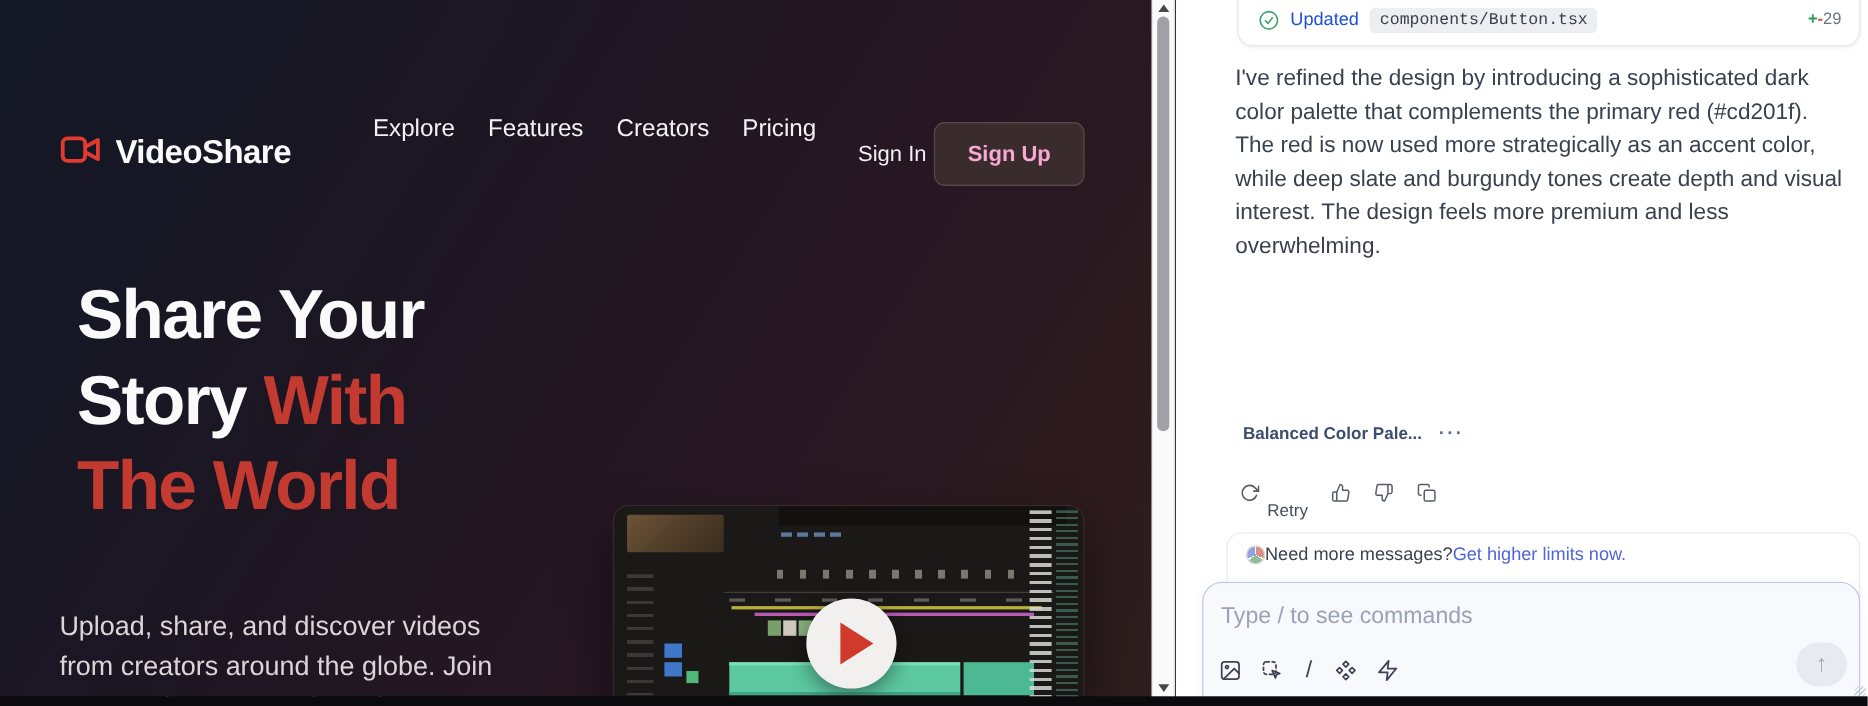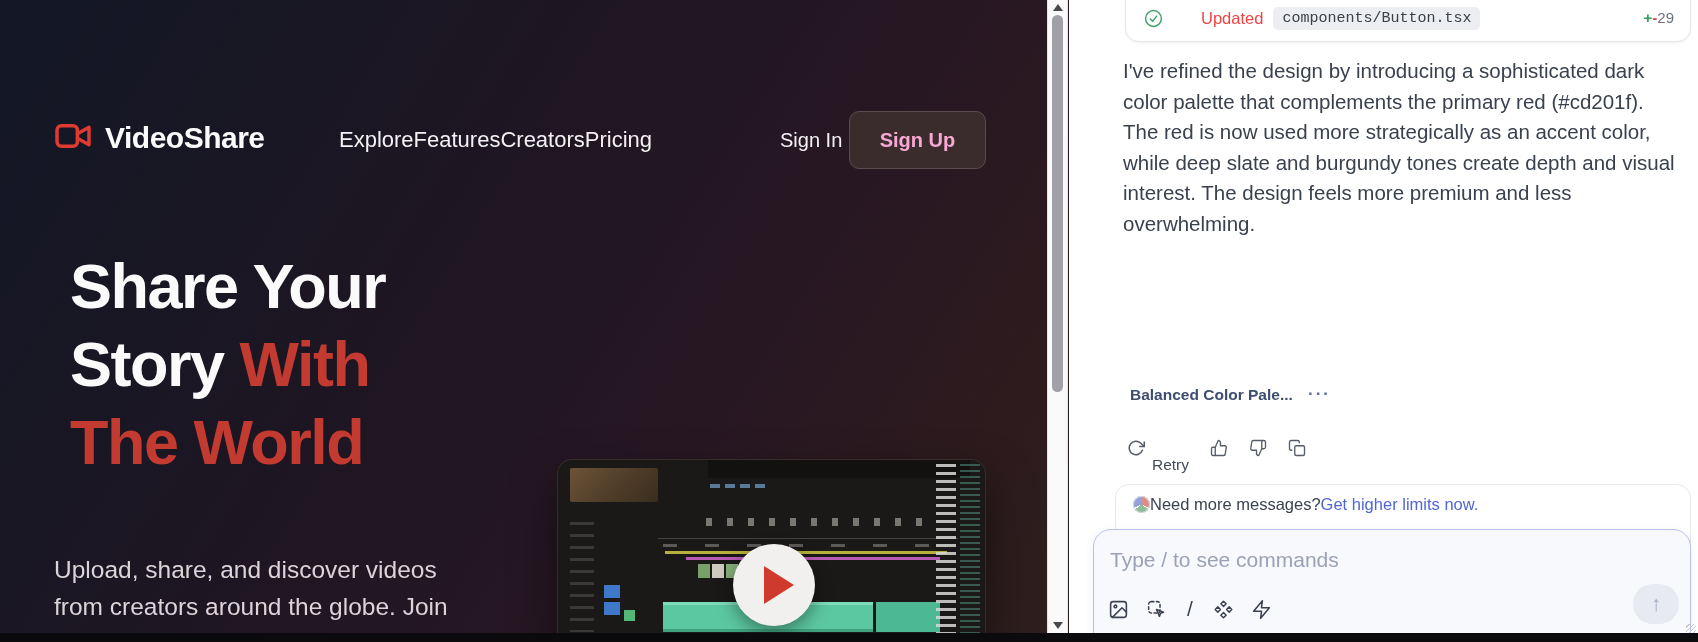--- a/index.html
+++ b/index.html
@@ -8,21 +8,21 @@
   .stage { position:relative; width:1698px; height:642px; overflow:hidden; }
 
   
   .preview { position:absolute; left:0; top:0; width:1116px; height:642px;
     background:linear-gradient(122deg,#131726 0%,#1d1622 38%,#271723 62%,#2d1b1d 85%,#2f211f 100%);
     overflow:hidden; }
   .pv-header { position:absolute; left:0; top:104px; width:100%; height:72px; }
   .logo { position:absolute; left:53px; top:16px; display:flex; align-items:center; gap:12px; }
   .logo svg { width:40px; height:32px; }
   .brand { color:#fafafa; font-size:30px; font-weight:700; letter-spacing:-0.5px; }
-  .nav { position:absolute; left:339px; top:0; height:72px; display:flex; align-items:center; }
+  .nav { position:absolute; left:339px; top:0; height:72px; display:flex; align-items:flex-start; gap:30px; }
   .nav-link { color:#f3f1f2; font-size:22px; cursor:pointer; }
   .signin { position:absolute; left:780px; top:0; height:72px; display:flex; align-items:center;
             color:#f3f1f2; font-size:20px; cursor:pointer; }
   .signup { position:absolute; left:849px; top:7px; width:137px; height:58px; border-radius:10px;
             background:#3a2c2d; border:1px solid #5c4b4d; color:#f9a8d4; font-size:20px; font-weight:700;
             display:flex; align-items:center; justify-content:center; cursor:pointer; }
 
   .hero-h1 { position:absolute; left:54px; top:247px; font-size:63px; line-height:78px;
              font-weight:700; letter-spacing:-1.5px; color:#fafafa;margin-left:16px; }
   .hero-h1 .red { color:#c23a30; }
@@ -78,21 +78,21 @@
   .sb-thumb { position:absolute; left:4px; top:15px; width:11px; height:377px; border-radius:6px;
               background:#a0a0a6; cursor:pointer; }
 
   
   .chat { position:absolute; left:1069px; top:0; width:629px; height:642px; background:#fff; }
 
   .upd-card { position:absolute; left:56px; top:-24px; width:566px; height:66px; background:#fff;
       border:1px solid #e5e7eb; border-radius:14px; box-shadow:0 1px 3px rgba(0,0,0,.06); }
   .upd-row { position:absolute; left:18px; bottom:11px; display:flex; align-items:center; gap:10px; }
   .upd-check svg { width:19px; height:19px; display:block; color:#3da169; }
-  .upd-label { font-size:16.5px; color:#ef4444;margin-left:28px; }
+  .upd-label { font-size:16.5px; color:#1d4ed8; }
   .upd-chip { font-family:"Liberation Mono","DejaVu Sans Mono",monospace; font-size:15px; color:#3b4149;
       background:#eceef1; border-radius:5px; padding:3px 9px; }
   .upd-diff { position:absolute; right:16px; bottom:15px; font-size:15px; color:#6b7280; }
   .upd-diff .dp { color:#2e9e5b; font-weight:700; } .upd-diff .dm { color:#d24a43; font-weight:700; }
 
   .msg { position:absolute; left:54px; top:56px; width:585px; font-size:20.5px; line-height:30.5px;
          color:#3a414e; white-space:pre-line; }
 
   .art-thumb { position:absolute; left:58px; top:258px; width:203px; height:124px;
       border:2px solid #a8b3f0; border-radius:10px; background:#fff; padding:3px; cursor:pointer; }

